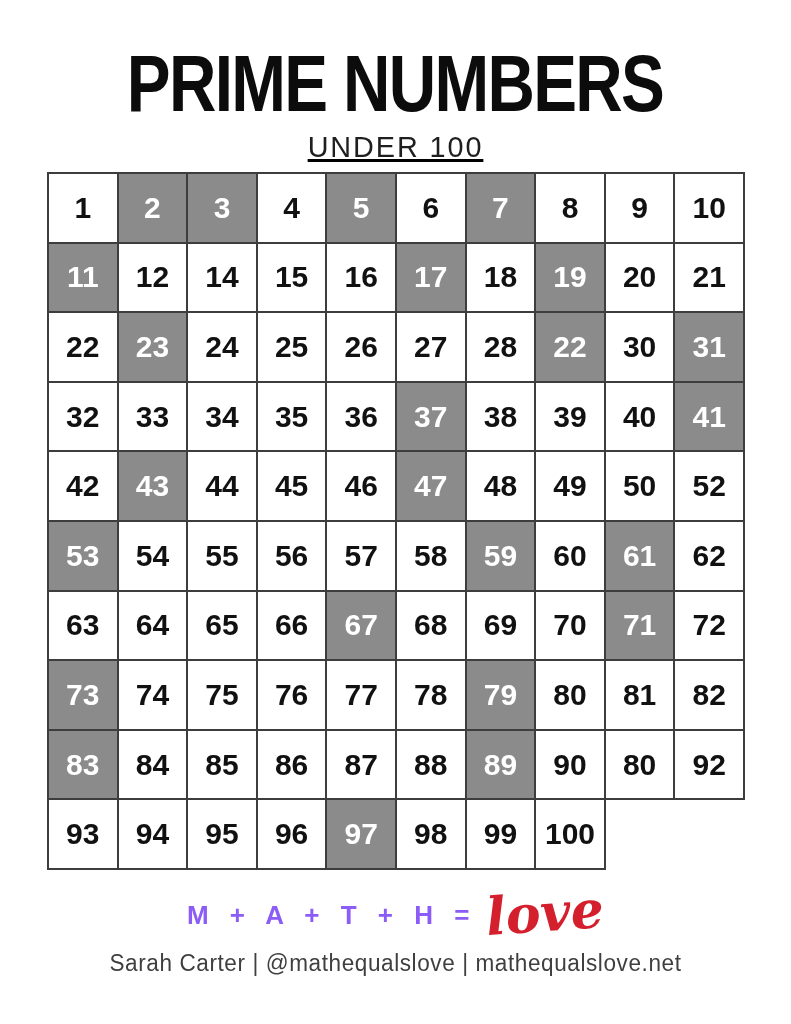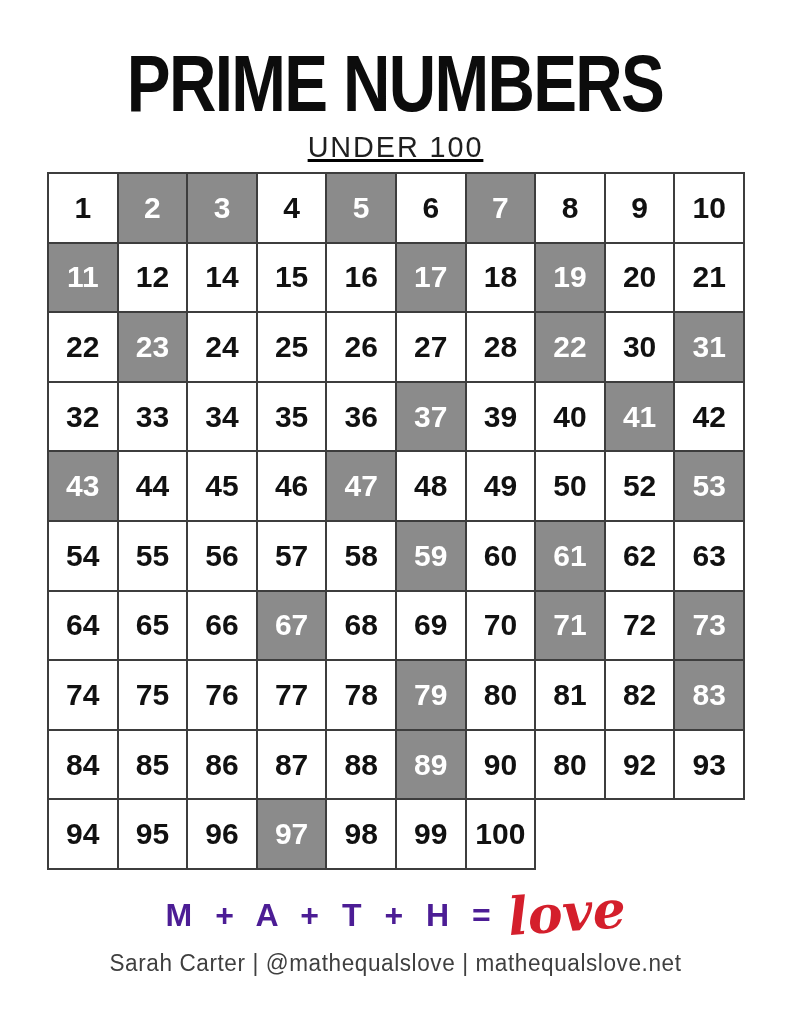--- a/index.html
+++ b/index.html
@@ -79,23 +79,23 @@
     width: 791px;
     text-align: center;
   }
   .math-line {
     display: flex;
     align-items: center;
     justify-content: center;
     height: 62px;
   }
   .math-expression {
-    font-size: 32px;
-    font-weight: bold;
-    color: #4c1d95;
+    font-size: 26px;
+    font-weight: bold;
+    color: #8b5cf6;
     letter-spacing: 7px;
     white-space: nowrap;
   }
   .love-script {
     font-family: "DejaVu Serif", serif;
     font-style: italic;
     font-weight: bold;
     font-size: 52px;
     line-height: 1;
     color: #d41f2c;
@@ -153,20 +153,21 @@
       <div class="cell">28</div>
       <div class="cell prime">22</div>
       <div class="cell">30</div>
       <div class="cell prime">31</div>
       <div class="cell">32</div>
       <div class="cell">33</div>
       <div class="cell">34</div>
       <div class="cell">35</div>
       <div class="cell">36</div>
       <div class="cell prime">37</div>
+      <div class="cell">38</div>
       <div class="cell">39</div>
       <div class="cell">40</div>
       <div class="cell prime">41</div>
       <div class="cell">42</div>
       <div class="cell prime">43</div>
       <div class="cell">44</div>
       <div class="cell">45</div>
       <div class="cell">46</div>
       <div class="cell prime">47</div>
       <div class="cell">48</div>

